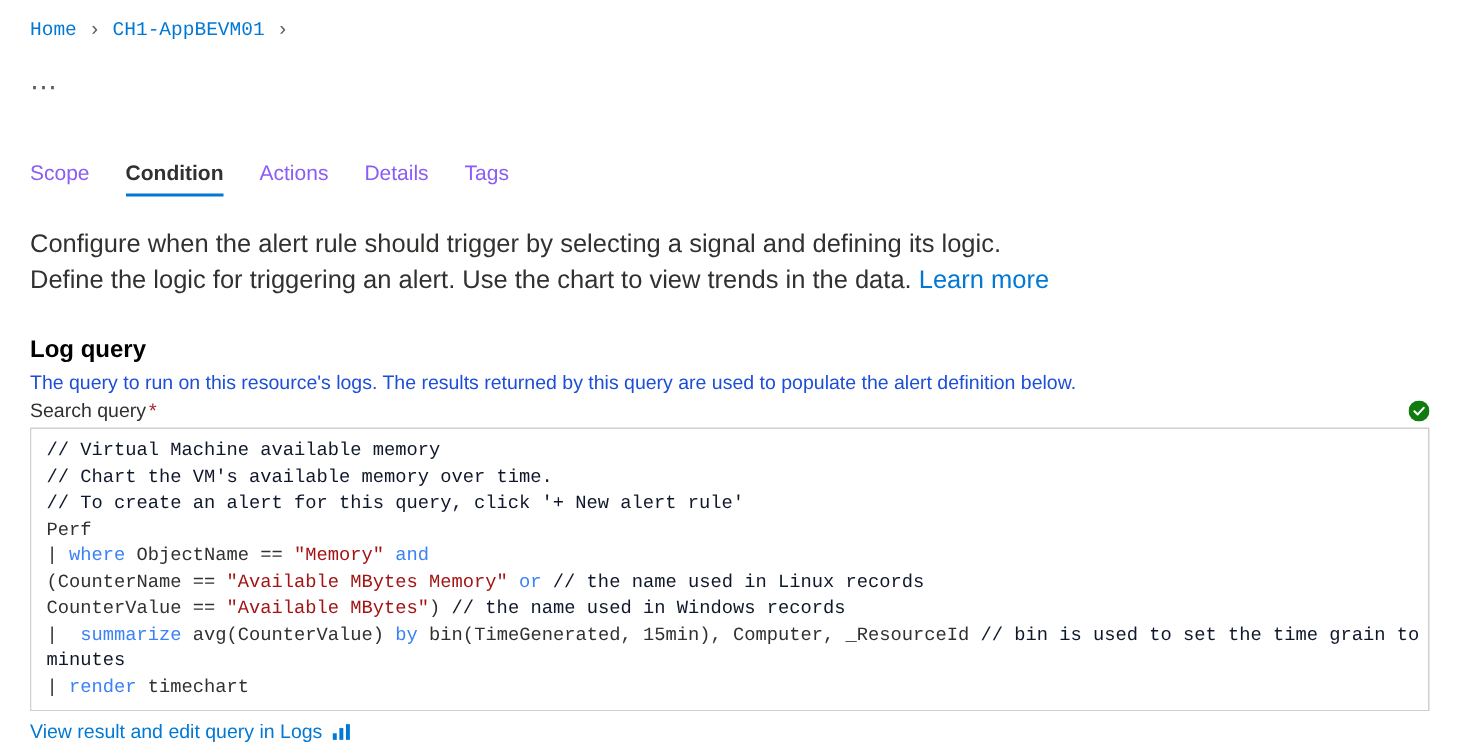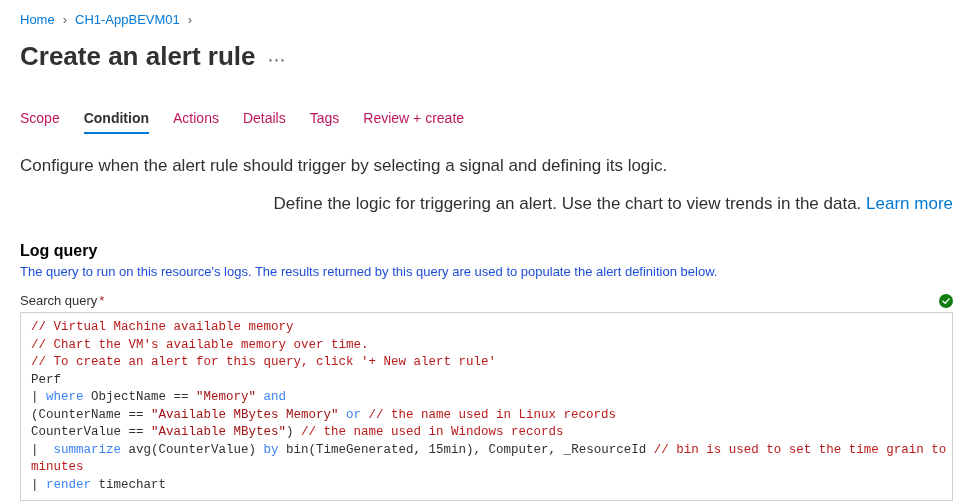--- a/index.html
+++ b/index.html
@@ -10,73 +10,74 @@
     background: #fff;
     padding: 8px 20px 20px 20px;
     width: 973px;
   }
   .breadcrumb {
     display: flex;
     align-items: center;
     gap: 8px;
     font-size: 13px;
     padding: 4px 0 14px 0;
+    font-family: Liberation Mono, monospace;
   }
   .breadcrumb a { color: #0078d4; text-decoration: none; cursor: pointer; }
   .breadcrumb .sep { color: #605e5c; }
   .title-row { display: flex; align-items: center; gap: 12px; }
   h1 { font-size: 26px; font-weight: 600; color: #323130; }
   .ellipsis-btn { color: #605e5c; font-size: 18px; cursor: pointer; letter-spacing: 1px; padding-top:6px;}
   .tabs {
     display: flex;
     gap: 24px;
     margin-top: 38px;
     border-bottom: none;
     font-size: 14px;
   }
   .tab {
     padding: 0 0 8px 0;
     cursor: pointer;
-    color: #be185d;
+    color: #8b5cf6;
     position: relative;
   }
   .tab.active {
     font-weight: 600;
     color: #323130;
   }
   .tab.active::after {
     content: "";
     position: absolute;
     left: 0; right: 0; bottom: 0;
     height: 2px;
     background: #0078d4;
   }
   .section-text {
     margin-top: 22px;
     font-size: 17px;
     color: #323130;
   }
-  .section-text + .section-text { margin-top: 18px; text-align: right; }
+  .section-text + .section-text { margin-top: 4px; }
   .link { color: #0078d4; cursor: pointer; }
   h2.sub {
     font-size: 16px;
     font-weight: 600;
     margin-top: 28px;
     color: #000000;
   }
   .sub-desc {
     margin-top: 4px;
     font-size: 13px;
     color: #1d4ed8;
   }
   .field-label-row {
     display: flex;
     align-items: center;
     justify-content: space-between;
-    margin-top: 14px;
+    margin-top: 4px;
   }
   .field-label {
     font-size: 13px;
     color: #323130;
   }
   .req { color: #a4262c; margin-left: 2px; }
   .valid-icon {
     width: 14px; height: 14px;
     display: inline-flex;
   }
@@ -85,21 +86,21 @@
     background: #ffffff;
     margin-top: 4px;
     padding: 6px 10px;
     font-family: Consolas, "Courier New", monospace;
     font-size: 12.5px;
     line-height: 1.4;
     white-space: pre;
     overflow-x: auto;
     color: #323130;
   }
-  .tok-comment { color: #b91c1c; }
+  .tok-comment { color: #0f172a; }
   .tok-kw      { color: #3b82f6; }
   .tok-str     { color: #a31515; }
   .tok-plain   { color: #323130; }
   .footer-link-row {
     display: flex;
     align-items: center;
     gap: 6px;
     margin-top: 6px;
   }
   .bar-chart-icon { display:inline-flex; }
@@ -108,31 +109,29 @@
 <body>
 
 <nav class="breadcrumb">
   <a>Home</a>
   <span class="sep">›</span>
   <a>CH1-AppBEVM01</a>
   <span class="sep">›</span>
 </nav>
 
 <div class="title-row">
-  <h1>Create an alert rule</h1>
   <span class="ellipsis-btn">⋯</span>
 </div>
 
 <div class="tabs">
   <div class="tab">Scope</div>
   <div class="tab active">Condition</div>
   <div class="tab">Actions</div>
   <div class="tab">Details</div>
   <div class="tab">Tags</div>
-  <div class="tab">Review + create</div>
 </div>
 
 <p class="section-text">Configure when the alert rule should trigger by selecting a signal and defining its logic.</p>
 <p class="section-text">
   <span>Define the logic for triggering an alert. Use the chart to view trends in the data. </span><span class="link">Learn more</span>
 </p>
 
 <h2 class="sub">Log query</h2>
 <p class="sub-desc">The query to run on this resource's logs. The results returned by this query are used to populate the alert definition below.</p>
 

